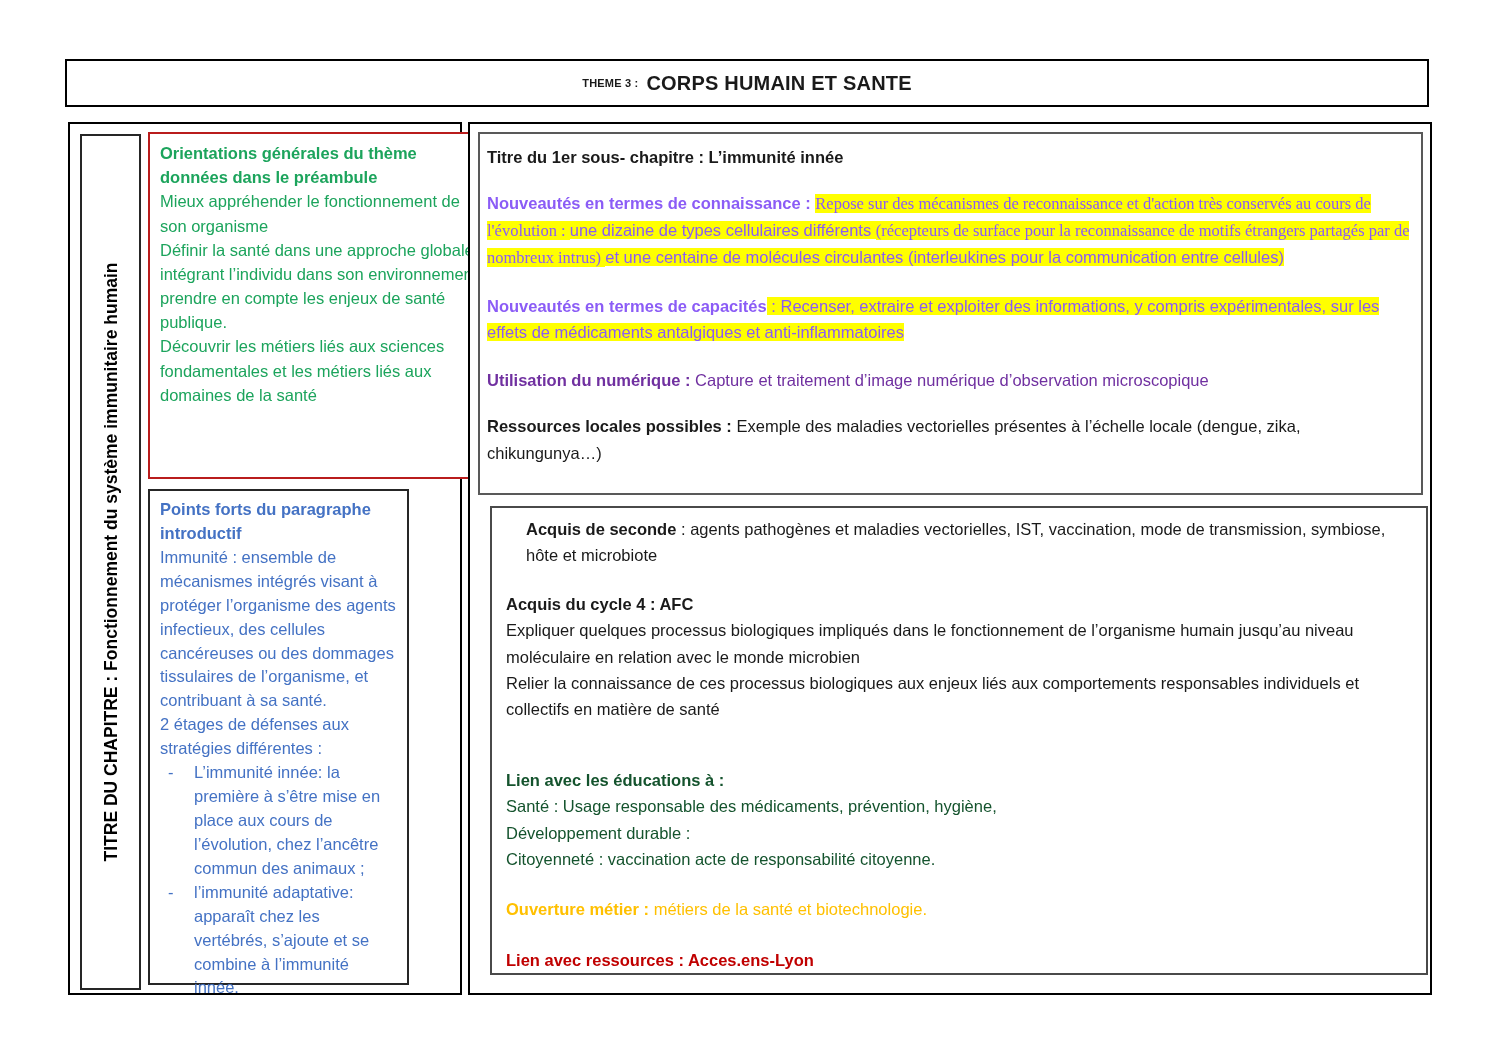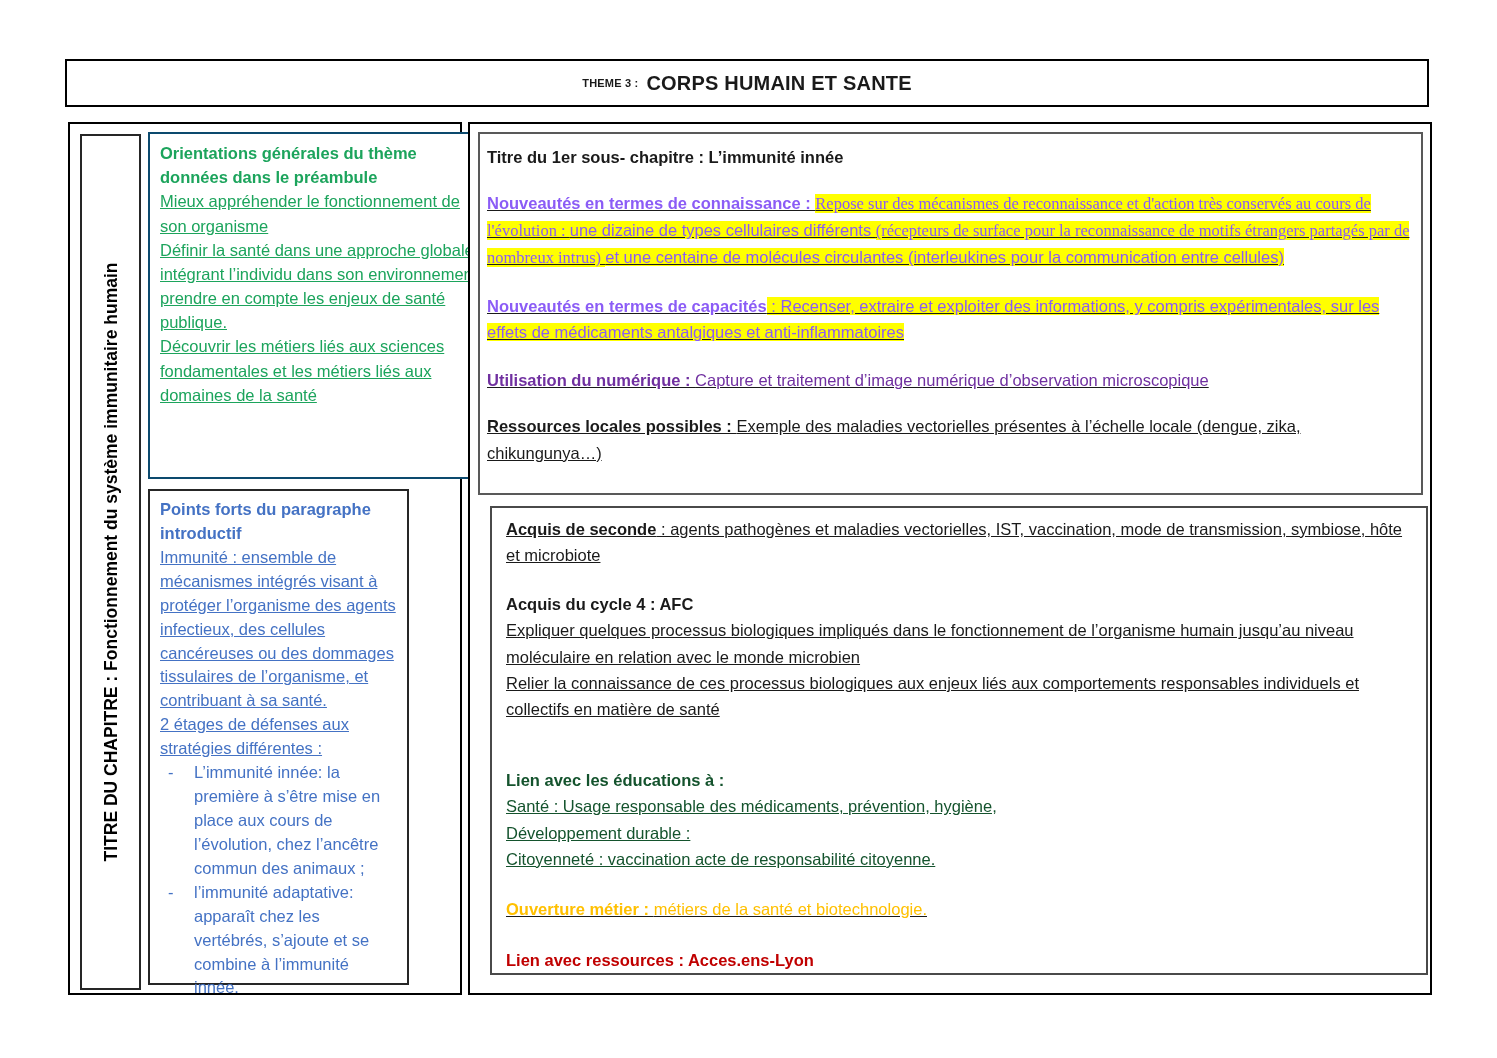--- a/index.html
+++ b/index.html
@@ -20,21 +20,21 @@
 
   
   .left-container{left:68px;top:122px;width:394px;height:873px;border:2px solid #000;}
   .vertical-box{left:80px;top:134px;width:61px;height:856px;border:2px solid #262626;}
   .vertical-text{
     position:absolute;top:50%;left:50%;
     transform:translate(-50%,-50%) rotate(-90deg);
     white-space:nowrap;font-weight:bold;font-size:17.5px;color:#000;
   }
   .green-box{
-    left:148px;top:132px;width:347px;height:347px;border:2px solid #0c4a6e;
+    left:148px;top:132px;width:347px;height:347px;border:2px solid #b91c1c;
     padding:7px 10px;color:#1CA45C;font-size:16.5px;line-height:1.465;
   }
   .blue-box{
     left:148px;top:489px;width:261px;height:496px;border:2px solid #262626;
     padding:7px 10px;color:#4472C4;font-size:16.5px;line-height:1.45;
   }
   .bullet-list{margin:0;padding:0;list-style:none;}
   .bullet-item{position:relative;padding-left:34px;}
   .bullet-marker{position:absolute;left:8px;top:0;}
 
@@ -48,27 +48,27 @@
     left:490px;top:506px;width:938px;height:469px;border:2px solid #4a4a4a;
     padding:8px 14px;font-size:16.5px;line-height:1.6;overflow:hidden;
   }
   .c-red{color:#8b5cf6;}
   .c-purple{color:#7030A0;}
   .c-green{color:#14532d;}
   .c-orange{color:#FFC000;}
   .c-darkred{color:#C00000;}
   .hl{background:#FFFF00;}
   .serif{font-family:"Liberation Serif","DejaVu Serif",serif;}
-  .para{margin:0;text-decoration:underline;}
+  .para{margin:0;}
   .mb-title{margin-bottom:20px;}
   .mb-para{margin-bottom:22px;}
   .mb-sm{margin-bottom:20px;}
   .gap-2l{margin-top:44px;}
   .gap-1l{margin-top:24px;}
-  .mb-block{margin-bottom:22px;}
+  .mb-block{margin-bottom:22px;margin-left:20px;}
 </style>
 </head>
 <body>
 
 <div class="page">
 
   <div class="box title-box">
     <span class="title-prefix">THEME 3 :</span>
     <span class="title-main">CORPS HUMAIN ET SANTE</span>
   </div>

